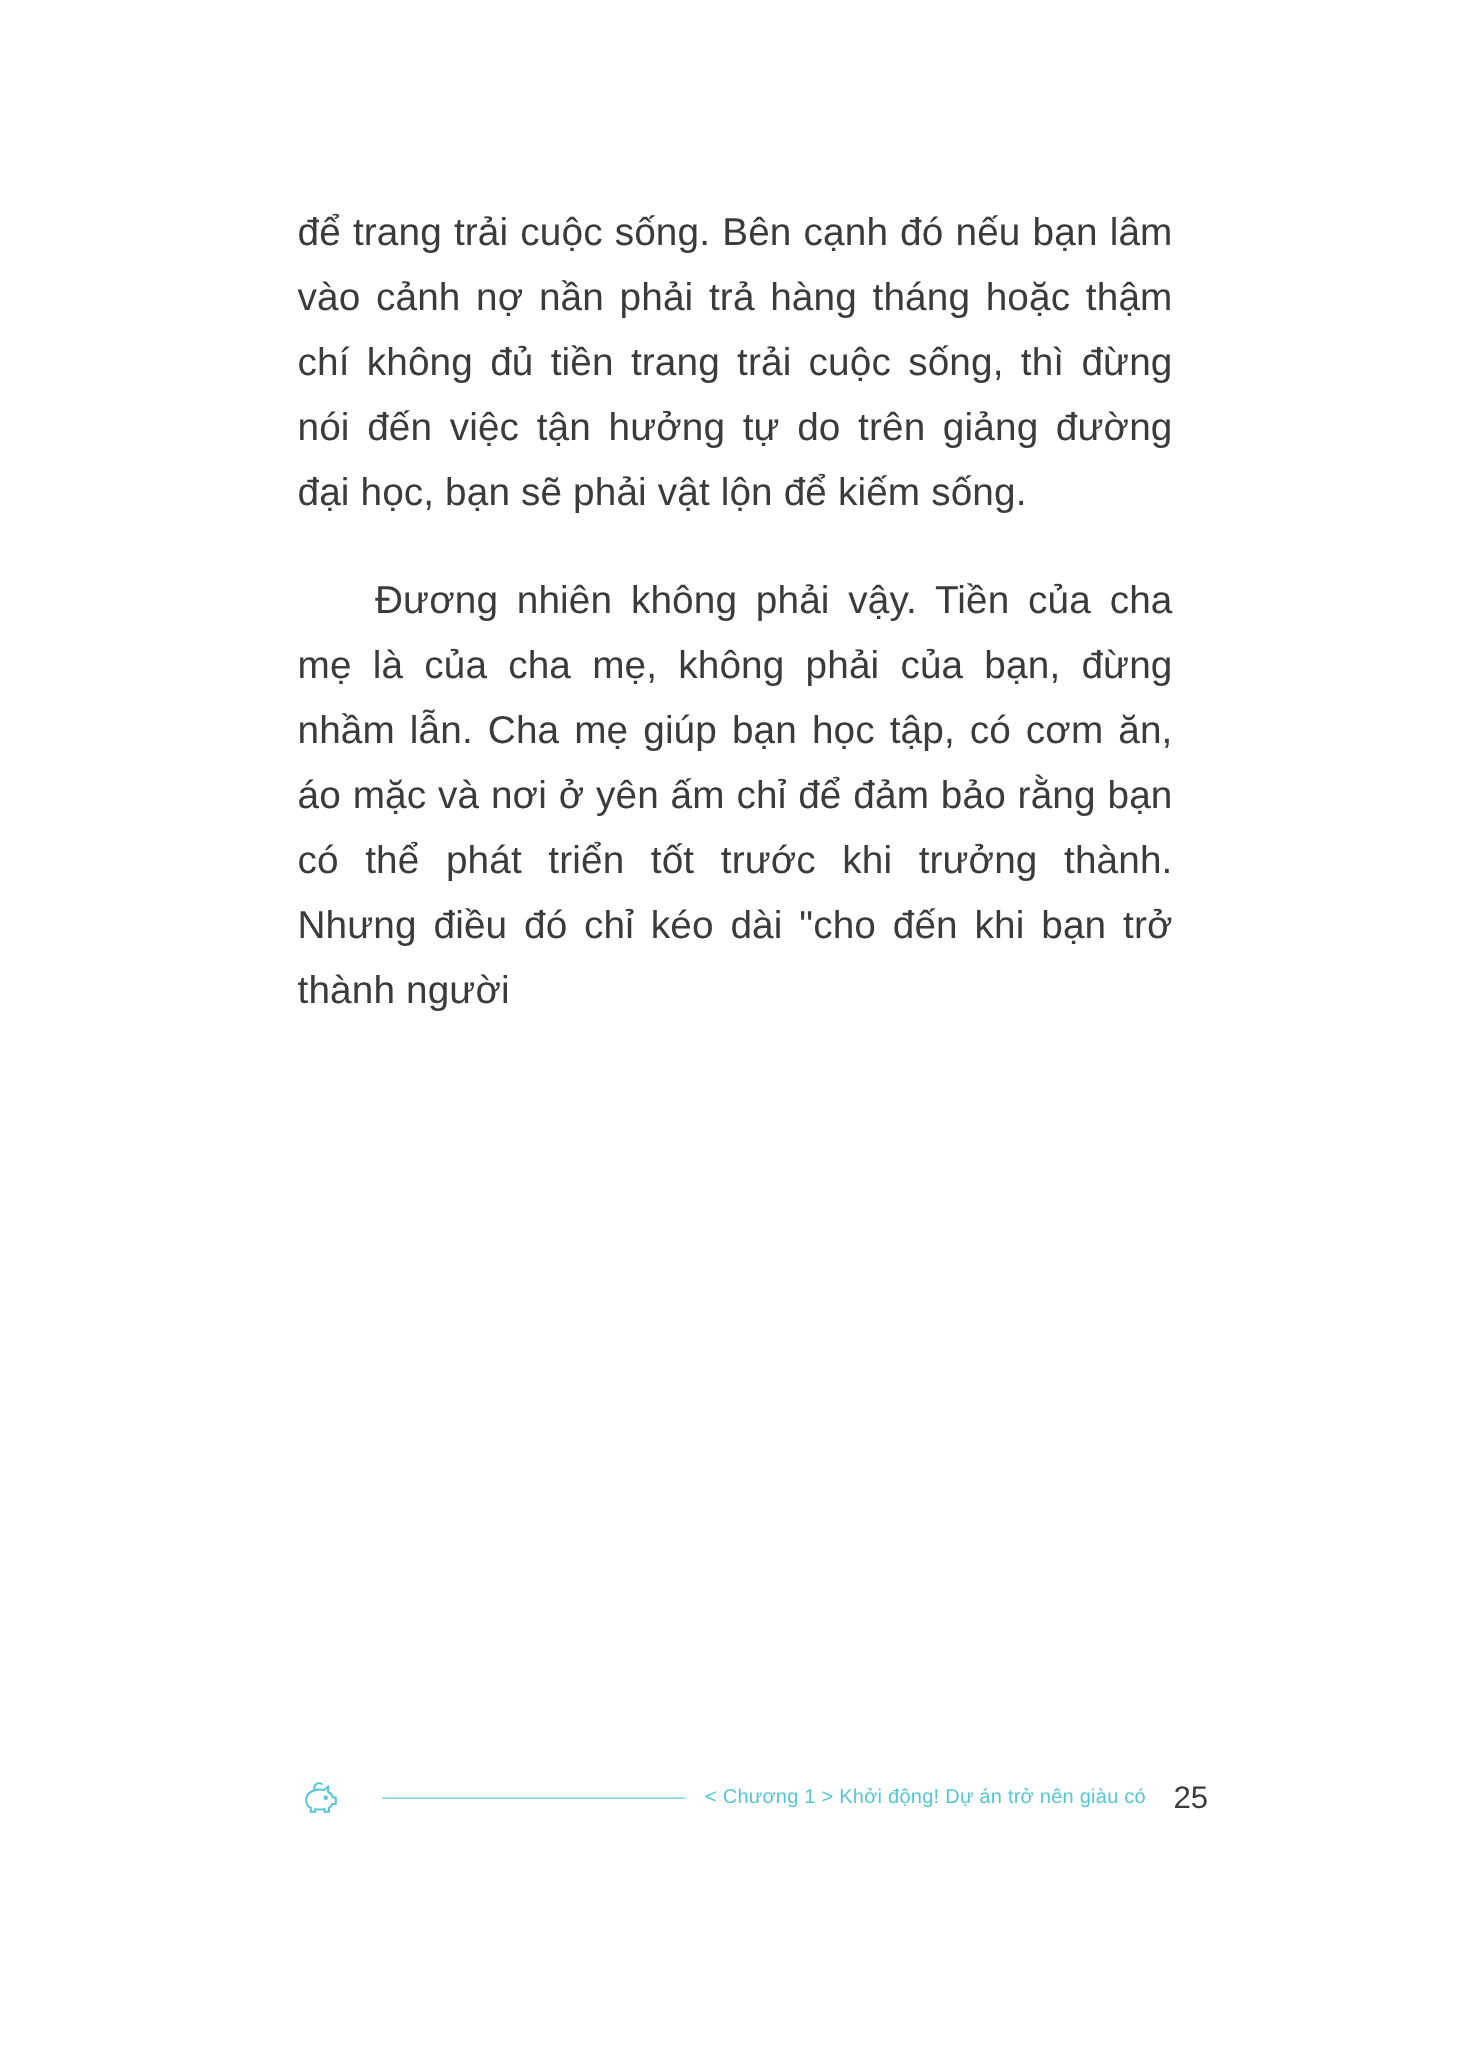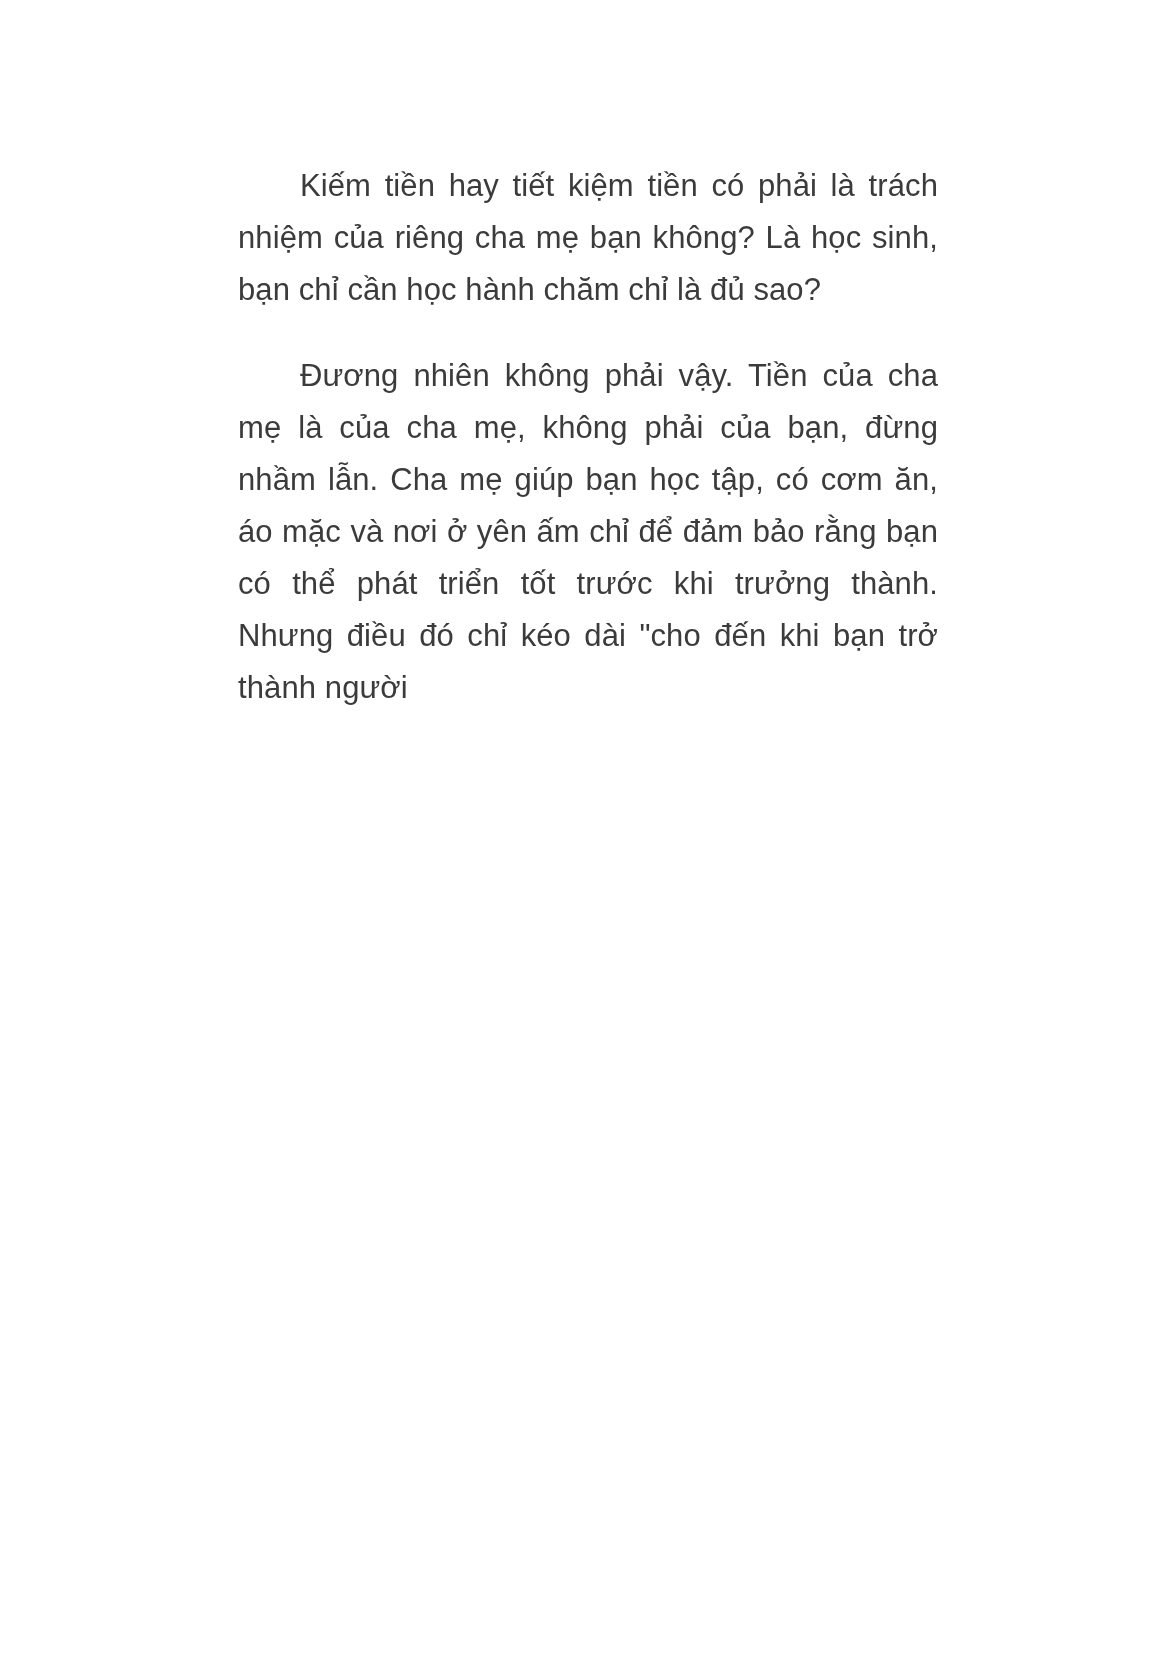--- a/index.html
+++ b/index.html
@@ -78,18 +78,32 @@
     flex: 0 0 auto;
     font-weight: 400;
   }
 </style>
 </head>
 <body>
 
 <div class="page">
 
   <div class="content">
-    <p class="para indent">Kiếm tiền hay tiết kiệm tiền có phải là trách nhiệm của riêng cha mẹ bạn không? Là học sinh, bạn chỉ cần học hành chăm chỉ là đủ sao?</p>
+    <p class="para">để trang trải cuộc sống. Bên cạnh đó nếu bạn lâm vào cảnh nợ nần phải trả hàng tháng hoặc thậm chí không đủ tiền trang trải cuộc sống, thì đừng nói đến việc tận hưởng tự do trên giảng đường đại học, bạn sẽ phải vật lộn để kiếm sống.</p>
     <p class="para indent">Đương nhiên không phải vậy. Tiền của cha mẹ là của cha mẹ, không phải của bạn, đừng nhầm lẫn. Cha mẹ giúp bạn học tập, có cơm ăn, áo mặc và nơi ở yên ấm chỉ để đảm bảo rằng bạn có thể phát triển tốt trước khi trưởng thành. Nhưng điều đó chỉ kéo dài "cho đến khi bạn trở thành người</p>
   </div>
 
+  <div class="footer">
+    <span class="footer-icon">
+      <svg width="36" height="36" viewBox="0 0 36 36" aria-hidden="true">
+        <g fill="none" stroke="#57c6d4" stroke-width="1.6">
+          <path d="M6 20c0-5 4.6-8.4 10.4-8.4 1.3 0 2.5.2 3.6.5l3.4-2.6v3.9c2 1.1 3.4 2.7 4 4.6h2.2v5.2h-2.6c-.6 1.2-1.6 2.2-2.8 3v3.2h-3.6v-2.1c-1.3.3-2.7.3-4 .3-1.2 0-2.3-.1-3.4-.3v2.1H9.6v-3.3C7.4 25.6 6 23 6 20z"></path>
+          <circle cx="21.6" cy="18.2" r="1"></circle>
+          <path d="M13 12.2c-.9-1.8-.4-3.8 1-4.9 1.5-1.2 3.6-1 4.9.4"></path>
+        </g>
+      </svg>
+    </span>
+    <span class="footer-rule"></span>
+    <span class="footer-text">&lt; Chương 1 &gt; Khởi động! Dự án trở nên giàu có</span>
+    <span class="footer-page">25</span>
+  </div>
 
 </div>
 
 </body></html>

